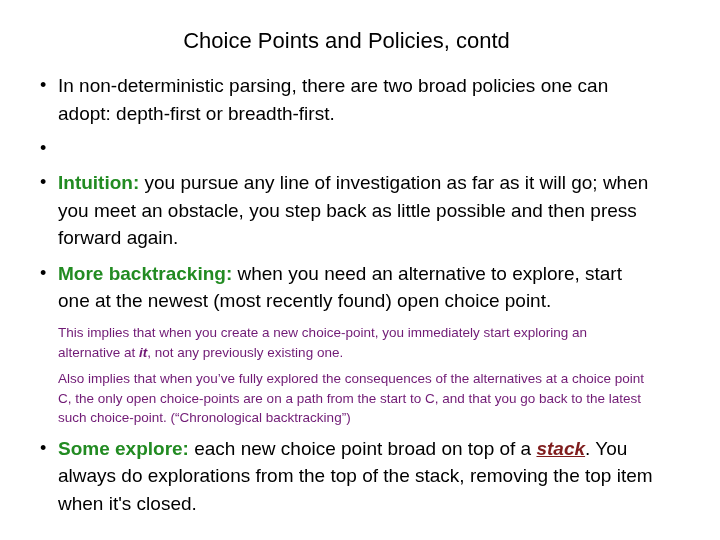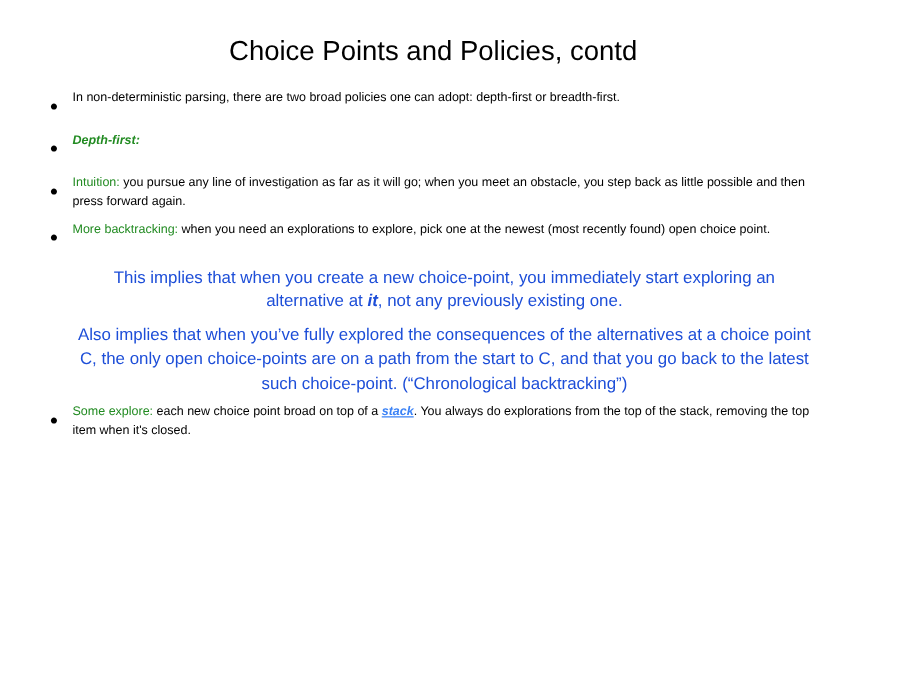--- a/index.html
+++ b/index.html
@@ -52,87 +52,83 @@
       min-width: 18px;
       margin-top: 1px;
       font-size: 18px;
       line-height: 1.4;
       color: #000000;
     }
 
     .bullet-text {
       flex: 1;
       line-height: 1.45;
-      font-size: 10px;
+      font-size: 19px;
       color: #000000;
     }
 
     .non-bullet {
       margin-left: 18px;
       margin-bottom: 7px;
       line-height: 1.45;
       font-size: 13.5px;
-      color: #1d4ed8;
-      text-align: center;
+      color: #701a75;
     }
 
     .green-bold {
       color: #228B22;
       font-weight: bold;
       font-style: italic;
     }
 
     .green-bold-noi {
       color: #228B22;
-      font-weight: normal;
+      font-weight: bold;
     }
 
     .italic-bold {
       font-style: italic;
       font-weight: bold;
     }
 
     .stack-link {
-      color: #3b82f6;
+      color: #7f1d1d;
       font-weight: bold;
       font-style: italic;
       text-decoration: underline;
     }
   </style>
 </head>
 <body>
 
 <div class="slide">
   <h1 class="title">Choice Points and Policies, contd</h1>
 
   <div class="content">
 
     <div class="bullet-item">
       <span class="bullet-dot">•</span>
       <span class="bullet-text">In non-deterministic parsing, there are two broad policies one can adopt: depth-first or breadth-first.</span>
     </div>
 
     <div class="bullet-item">
       <span class="bullet-dot">•</span>
-      <span class="bullet-text">
-        <span class="green-bold">Depth-first:</span>
-      </span>
     </div>
 
     <div class="bullet-item">
       <span class="bullet-dot">•</span>
       <span class="bullet-text">
         <span class="green-bold-noi">Intuition:</span><span> you pursue any line of investigation as far as it will go; when you meet an obstacle, you step back as little possible and then press forward again.</span>
       </span>
     </div>
 
     <div class="bullet-item">
       <span class="bullet-dot">•</span>
       <span class="bullet-text">
-        <span class="green-bold-noi">More backtracking:</span><span> when you need an explorations to explore, pick one at the newest (most recently found) open choice point.</span>
+        <span class="green-bold-noi">More backtracking:</span><span> when you need an alternative to explore, start one at the newest (most recently found) open choice point.</span>
       </span>
     </div>
 
     <div class="non-bullet">
       This implies that when you create a new choice-point, you immediately start exploring an alternative at <span class="italic-bold">it</span>, not any previously existing one.
     </div>
 
     <div class="non-bullet">Also implies that when you’ve fully explored the consequences of the alternatives at a choice point C, the only open choice-points are on a path from the start to C, and that you go back to the latest such choice-point. (“Chronological backtracking”)</div>
 
     <div class="bullet-item">

